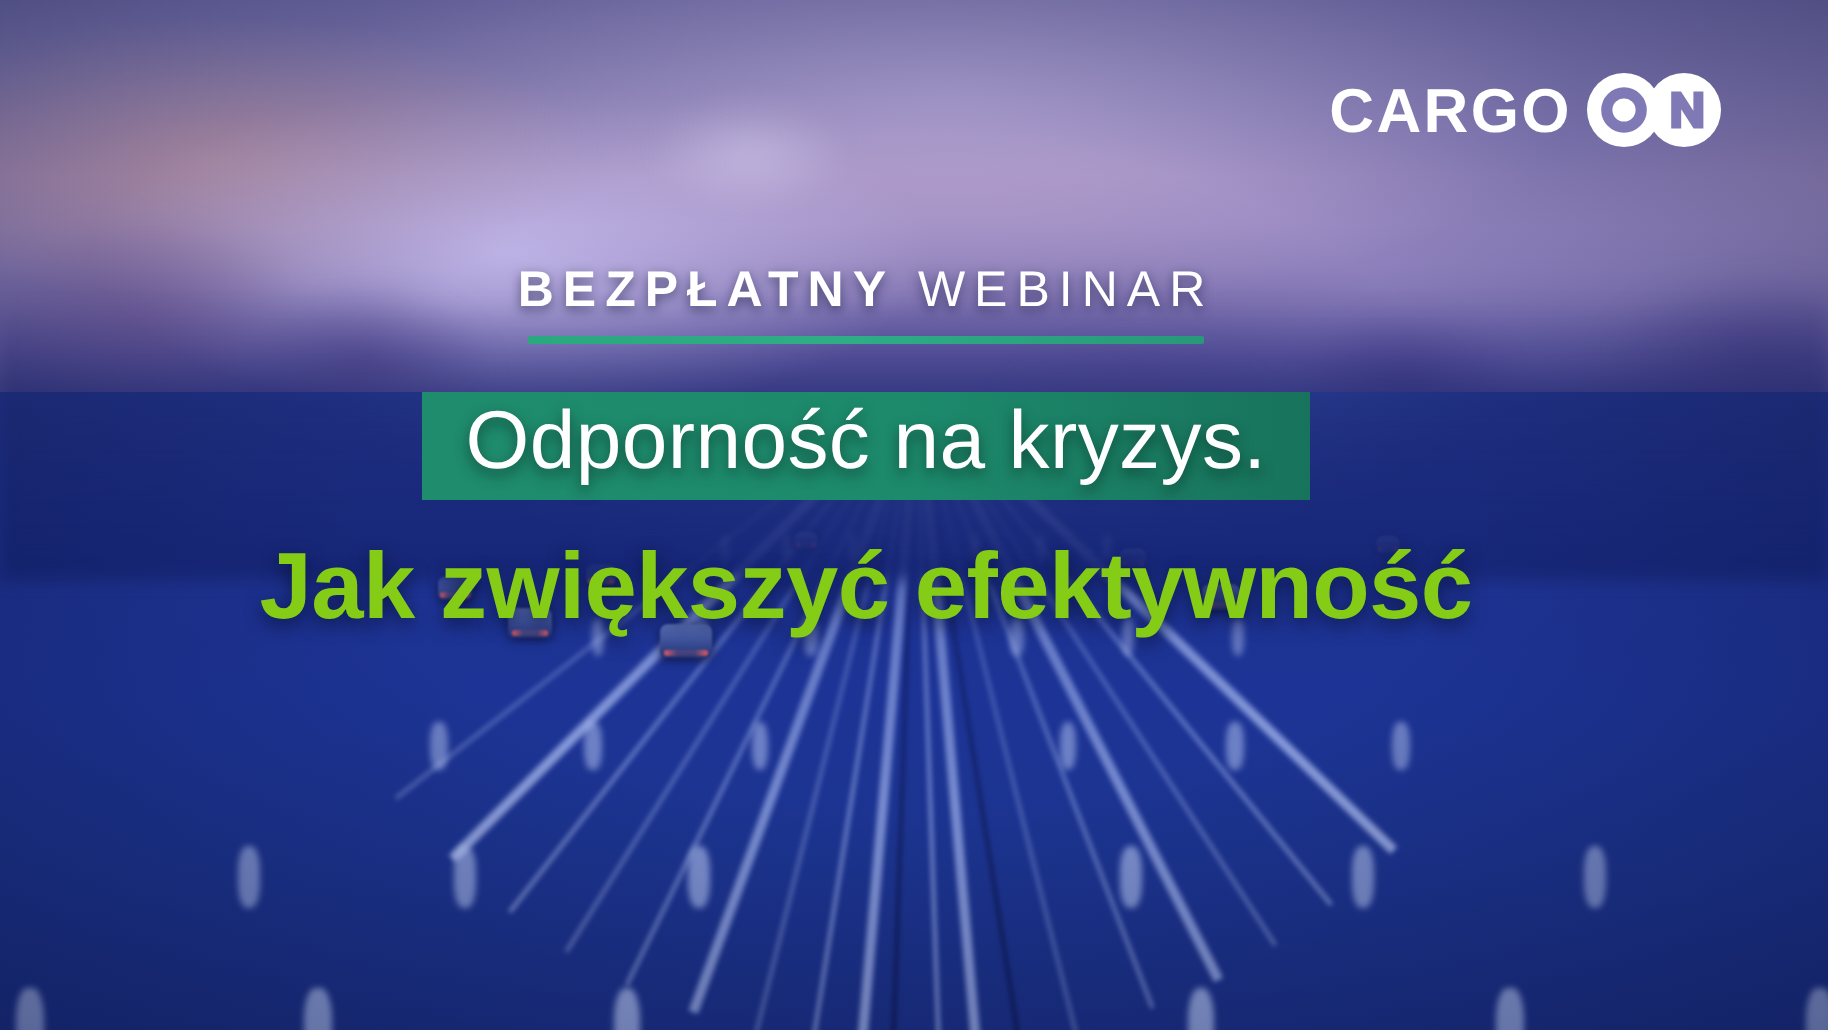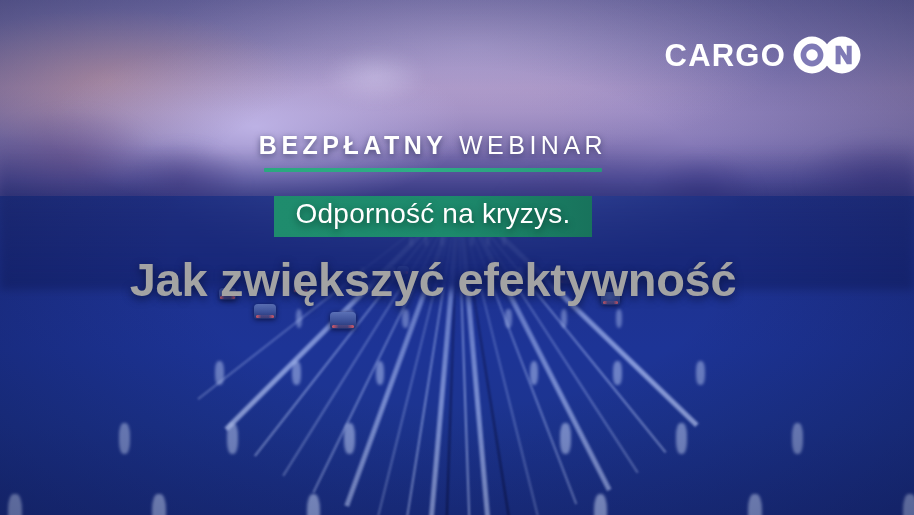--- a/index.html
+++ b/index.html
@@ -152,30 +152,30 @@
   }
 
   .band{
     margin-top:24px;
     background:linear-gradient(90deg,#1f8c6d 0%, #1d8a6c 55%, #18735c 100%);
     padding:4px 22px 9px 22px;
     line-height:1;
   }
   .band-text{
     color:#ffffff;
-    font-size:28px;
+    font-size:41px;
     font-weight:normal;
     letter-spacing:.2px;
     white-space:nowrap;
     text-shadow:0 3px 7px rgba(6,30,22,.55);
   }
 
   .h-main{
     margin-top:16px;
-    color:#a3a3a3;
+    color:#84cc16;
     font-size:47px;
     font-weight:bold;
     letter-spacing:-.3px;
     line-height:1.16;
     text-align:center;
     white-space:nowrap;
     text-shadow:0 3px 9px rgba(8,16,55,.75);
   }
   .h-main .l2{display:block;}
 </style>

